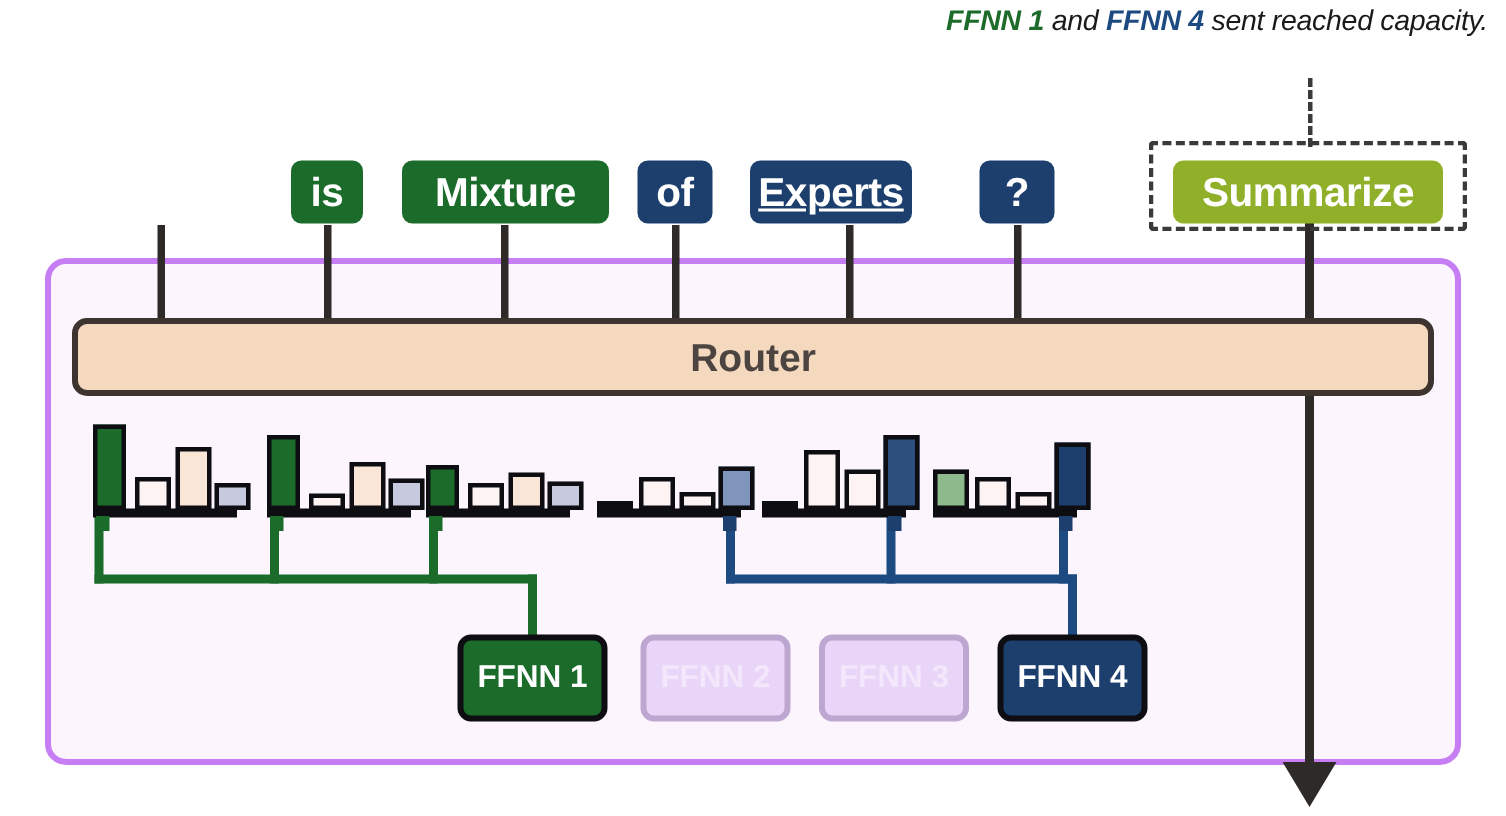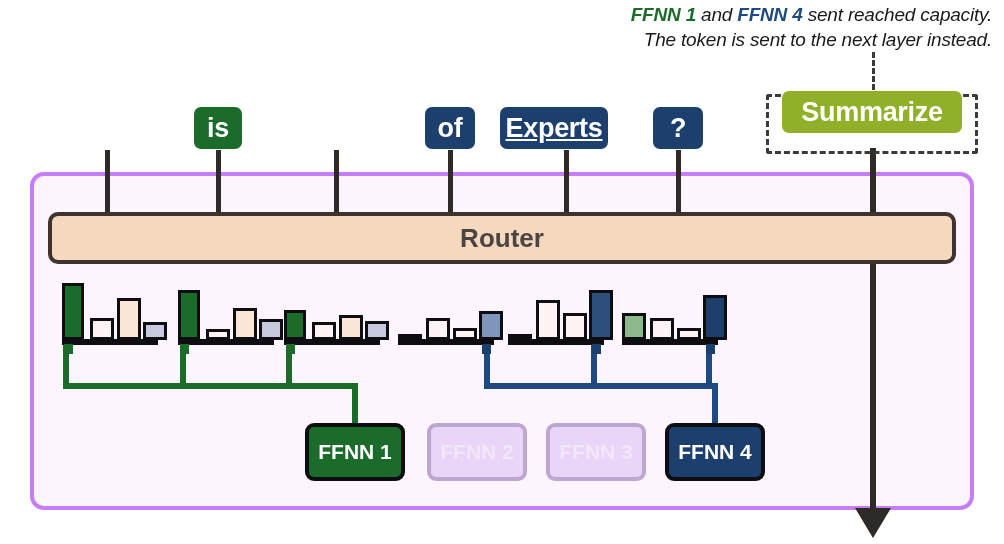--- a/index.html
+++ b/index.html
@@ -209,44 +209,44 @@
     border-top: 30px solid #2e2a28;
   }
 </style>
 </head>
 <body>
 
 <div id="stage">
 
   <div class="annotation">
     <span class="ln"><span class="ffnn1-tag">FFNN 1</span><span> and </span><span class="ffnn4-tag">FFNN 4</span><span> sent </span><span class="bold-it">reached capacity.</span></span>
-    <span class="ln"><span>The token is sent to the </span><span class="bold-it">next layer</span><span> instead.</span></span>
   </div>
 
   <div class="callout-line"></div>
 
   <div class="moe-box"></div>
 
   <div class="stem" style="left:105px; top:150px; height:64px;"></div>
   <div class="stem" style="left:216px; top:150px; height:64px;"></div>
   <div class="stem" style="left:334px; top:150px; height:64px;"></div>
   <div class="stem" style="left:448px; top:150px; height:64px;"></div>
   <div class="stem" style="left:564px; top:150px; height:64px;"></div>
   <div class="stem" style="left:676px; top:150px; height:64px;"></div>
 
   <div class="overflow-shaft"></div>
   <div class="overflow-head"></div>
 
   <div class="dashed-box" style="left:766px; top:94px; width:212px; height:60px;"></div>
 
   <div class="token tok-green" style="left:194px; top:107px; width:48px;">is</div>
+  <div class="token tok-green" style="left:268px; top:107px; width:138px;">Mixture</div>
   <div class="token tok-blue" style="left:425px; top:107px; width:50px;">of</div>
   <div class="token tok-blue" style="left:500px; top:107px; width:108px;text-decoration:underline;">Experts</div>
   <div class="token tok-blue" style="left:653px; top:107px; width:50px;">?</div>
-  <div class="token tok-olive" style="left:782px; top:91px; width:180px;">Summarize</div>
+  <div class="token tok-olive" style="left:782px; top:107px; width:180px;">Summarize</div>
 
   <div class="router">
     <span>Router</span>
   </div>
 
   <div class="wire" style="left:63px;  top:341px; width:6px;  height:48px;"></div>
   <div class="wire" style="left:180px; top:341px; width:6px;  height:48px;"></div>
   <div class="wire" style="left:286px; top:341px; width:6px;  height:48px;"></div>
   <div class="wire" style="left:63px;  top:383px; width:295px; height:6px;"></div>
   <div class="wire" style="left:352px; top:383px; width:6px;  height:46px;"></div>

